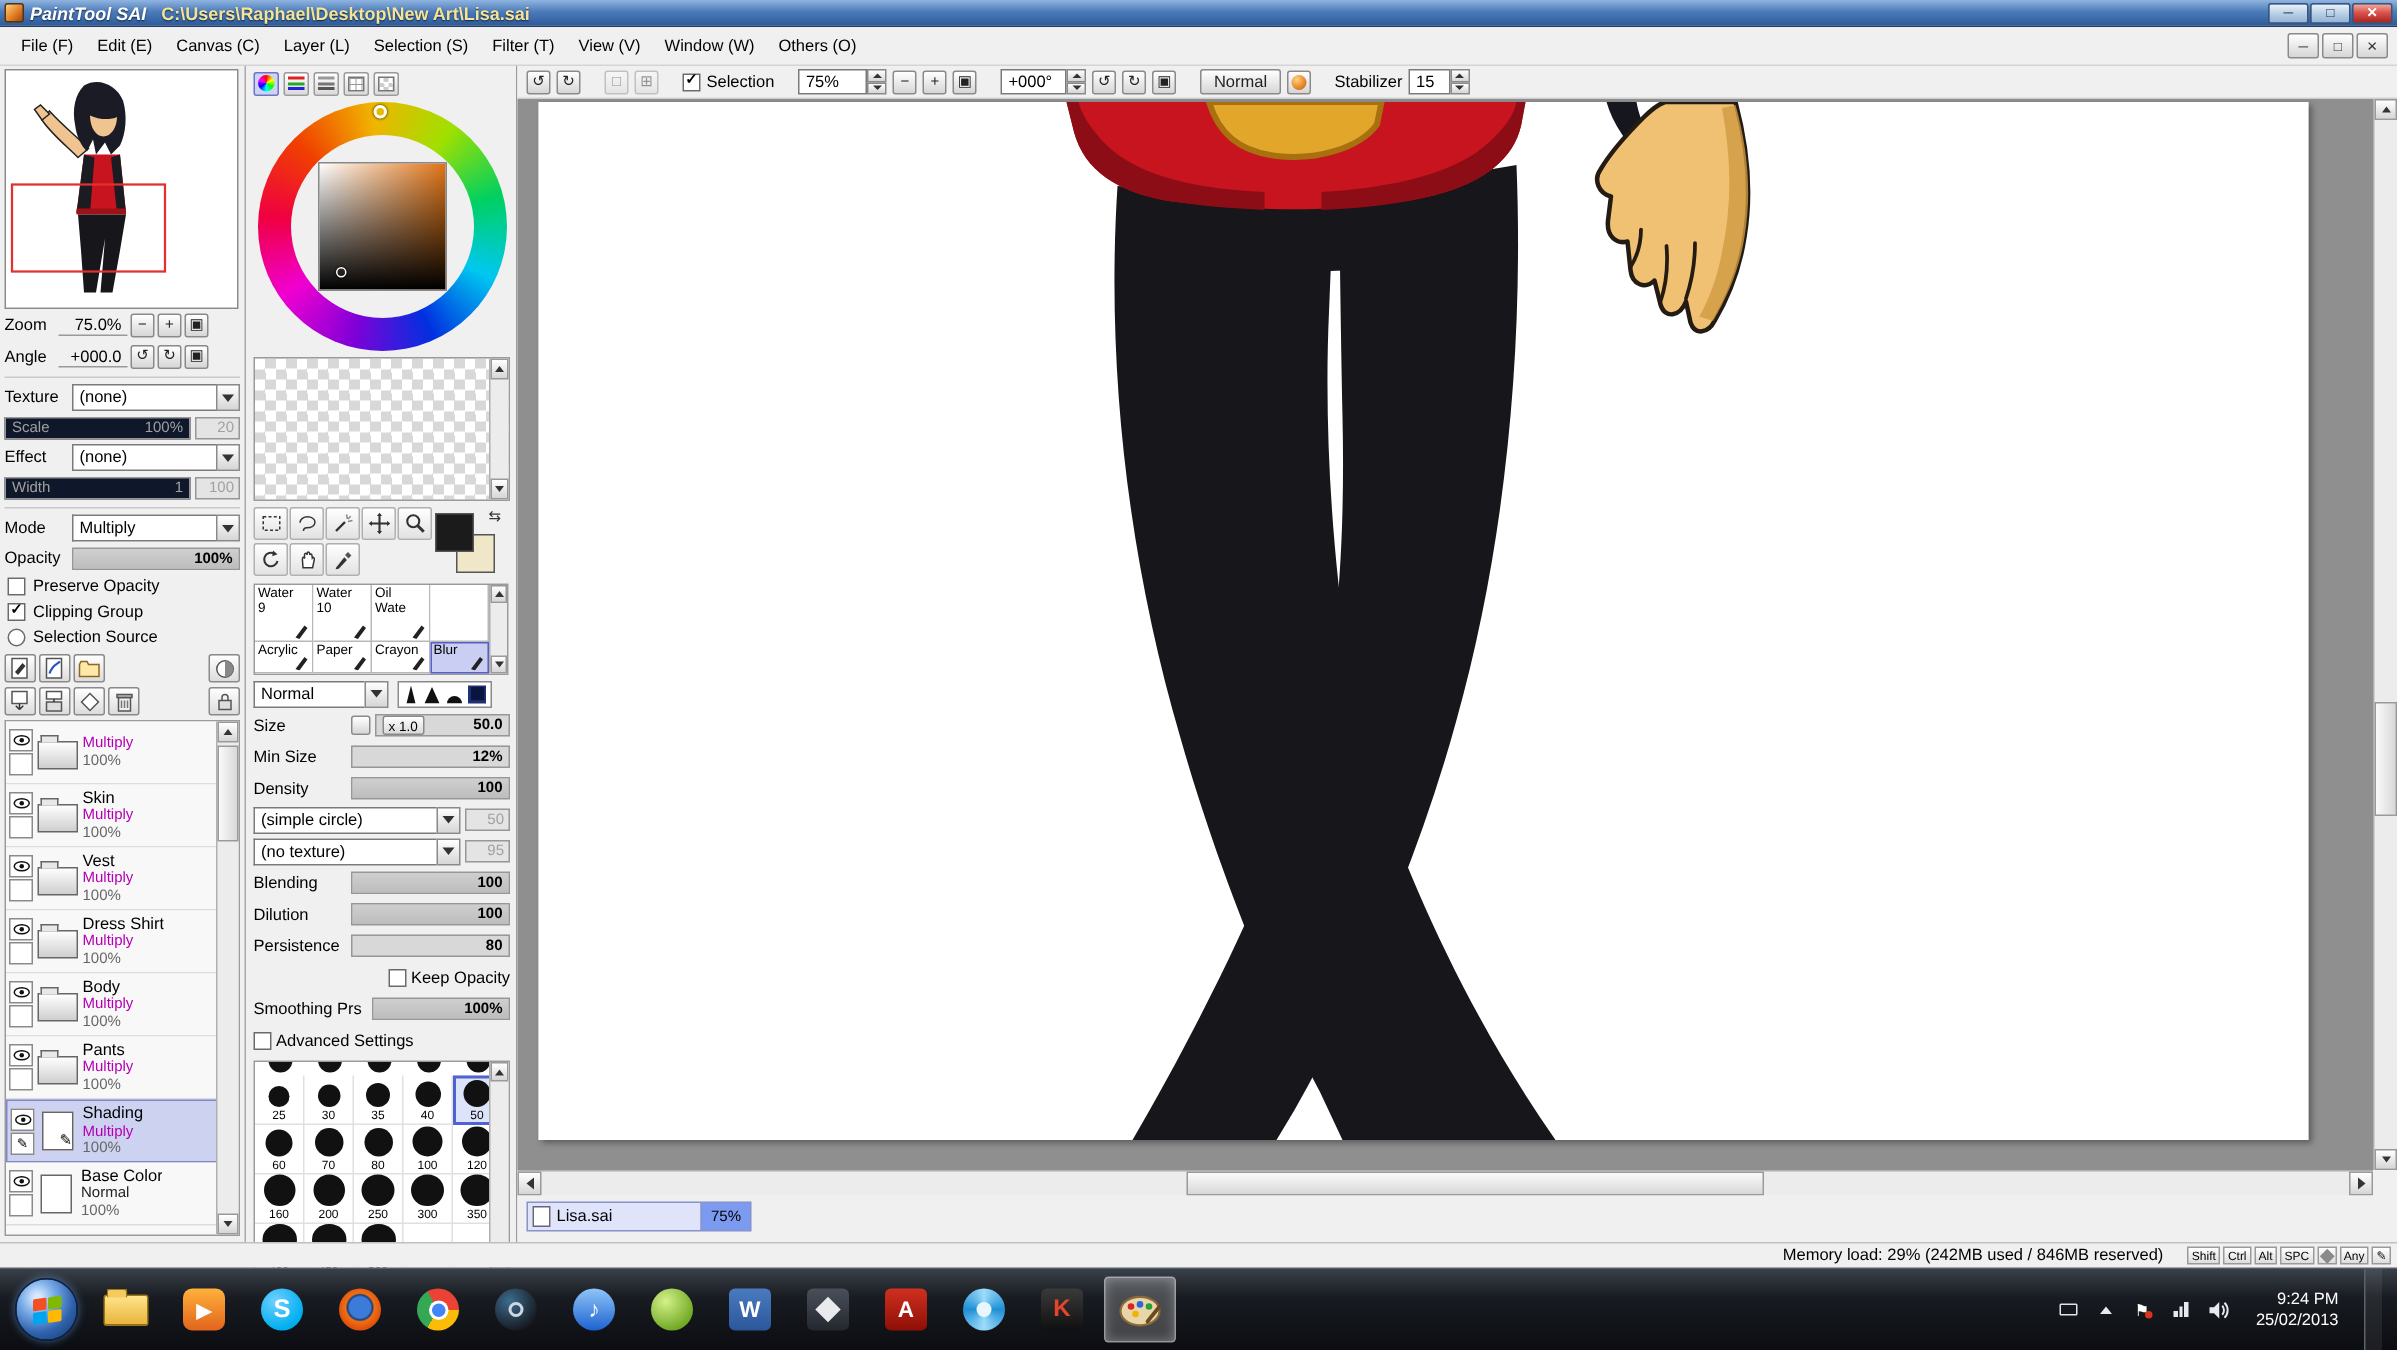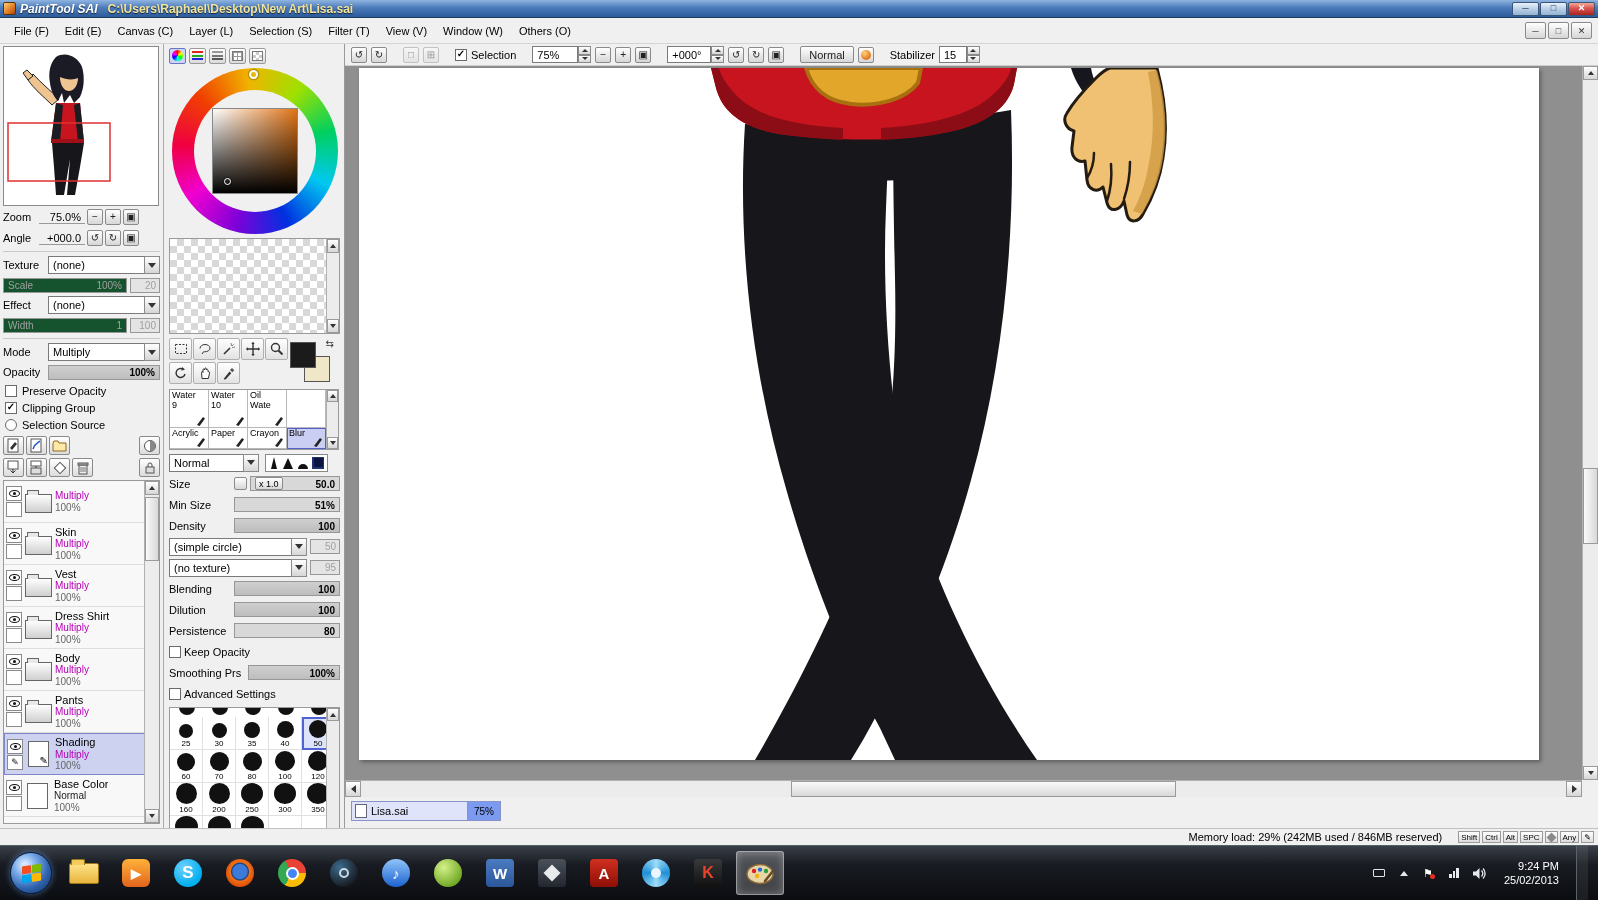--- a/index.html
+++ b/index.html
@@ -20,21 +20,21 @@
 .menu-item{padding:3px 8px;font-size:11px;}
 .mdi-controls{margin-left:auto;display:flex;gap:2px;}
 .mdi-btn{width:21px;height:17px;background:linear-gradient(#fff,#d6d6d6);border:1px solid #8a8a8a;border-radius:2px;display:flex;align-items:center;justify-content:center;font-size:9px;color:#333;}
 
 
 .btn{background:linear-gradient(#ffffff,#d6d6d6);border:1px solid #8a8a8a;border-radius:2px;display:inline-flex;align-items:center;justify-content:center;color:#222;cursor:default;}
 .btn.sm{width:16px;height:16px;font-size:10px;line-height:1;}
 .btn.disabled{opacity:.45;}
 .slider{background:#d8d8d8;border:1px solid #979797;display:flex;align-items:center;padding:0 4px;font-size:10px;height:15px;}
 .slider .sl-val{margin-left:auto;font-weight:bold;}
-.slider.off{color:#a0a0a0;background:#14532d;}
+.slider.off{color:#a0a0a0;background:#0f172a;}
 .slider.off .sl-val{font-weight:normal;color:#a0a0a0;}
 .dd{display:flex;height:18px;flex:1;}
 .dd .txt{flex:1;background:#fff;border:1px solid #7a7a7a;border-right:none;padding:2px 4px;font-size:11px;overflow:hidden;white-space:nowrap;}
 .dd .ar{width:16px;background:linear-gradient(#fff,#d6d6d6);border:1px solid #8a8a8a;display:flex;align-items:center;justify-content:center;}
 .t-down{width:0;height:0;border-left:4px solid transparent;border-right:4px solid transparent;border-top:5px solid #333;}
 .t-up{width:0;height:0;border-left:4px solid transparent;border-right:4px solid transparent;border-bottom:5px solid #333;}
 .t-left{width:0;height:0;border-top:4px solid transparent;border-bottom:4px solid transparent;border-right:5px solid #333;}
 .t-right{width:0;height:0;border-top:4px solid transparent;border-bottom:4px solid transparent;border-left:5px solid #333;}
 .cb{width:12px;height:12px;background:#fff;border:1px solid #6a6a6a;display:inline-flex;align-items:center;justify-content:center;font-size:10px;font-weight:bold;line-height:1;flex:none;}
 .cb.checked::after{content:"\2713";margin-top:-2px;}
@@ -106,21 +106,21 @@
 .brush-grid{position:relative;margin-top:5px;border:1px solid #9a9a9a;background:#fff;width:170px;}
 .bg-row{display:flex;}
 .bg-cell{width:39px;border-right:1px solid #b8b8b8;border-bottom:1px solid #b8b8b8;padding:1px 2px;position:relative;font-size:9px;line-height:1.1;background:#fff;}
 .bg-cell.r1{height:38px;}
 .bg-cell.r2{height:21px;}
 .bg-cell.selected{background:#c9cef2;outline:1.5px solid #5560c8;outline-offset:-1px;}
 .bg-pen{position:absolute;right:1px;bottom:1px;}
 .bg-scroll{position:absolute;right:0;top:0;bottom:0;width:12px;background:#ececec;border-left:1px solid #b0b0b0;display:flex;flex-direction:column;justify-content:space-between;}
 .bs-row{display:flex;align-items:center;gap:3px;margin-top:4px;height:17px;}
 .bs-lbl{width:62px;font-size:11px;flex:none;}
-.bs-slider{flex:1;align-items:flex-end;}
+.bs-slider{flex:1;}
 .shape-box{display:flex;align-items:center;gap:3px;border:1px solid #8a8a8a;background:#fff;height:18px;padding:0 3px;margin-left:3px;}
 .shape-box .sq{width:12px;height:12px;background:#203070;display:flex;align-items:center;justify-content:center;}
 .size-badge{background:linear-gradient(#fff,#d9d9d9);border:1px solid #8a8a8a;font-size:9px;padding:0 3px;height:13px;display:flex;align-items:center;border-radius:2px;}
 .preset-grid{position:relative;margin-top:5px;border:1px solid #9a9a9a;background:#fff;height:141px;overflow:hidden;}
 .bp-partial{height:9px;overflow:hidden;display:flex;}
 .bp-partial i{width:33px;display:flex;justify-content:center;}
 .bp-partial i b{width:16px;height:16px;border-radius:50%;background:#111;transform:translateY(-9px);}
 .bp-row{display:flex;}
 .bp-cell{width:33px;height:33px;display:flex;flex-direction:column;align-items:center;justify-content:flex-end;border-right:1px solid #e0e0e0;border-bottom:1px solid #e0e0e0;padding-bottom:0;}
 .bp-cell.selected{background:#dde3fb;outline:2px solid #4f63d2;outline-offset:-2px;}
@@ -704,21 +704,21 @@
       <span class="btn sm" style="width:13px;height:13px;"></span>
       <span class="slider bs-slider">
         <span class="size-badge">x 1.0</span>
         <span class="sl-val">50.0</span>
       </span>
     </div>
 
     <div class="bs-row">
       <span class="bs-lbl">Min Size</span>
       <span class="slider bs-slider">
-        <span class="sl-val">51%</span>
+        <span class="sl-val">12%</span>
       </span>
     </div>
 
     <div class="bs-row">
       <span class="bs-lbl">Density</span>
       <span class="slider bs-slider" style="background:linear-gradient(#cfcfcf,#bdbdbd);">
         <span class="sl-val">100</span>
       </span>
     </div>
 
@@ -754,21 +754,21 @@
         <span class="sl-val">100</span>
       </span>
     </div>
     <div class="bs-row">
       <span class="bs-lbl">Persistence</span>
       <span class="slider bs-slider">
         <span class="sl-val">80</span>
       </span>
     </div>
 
-    <div class="bs-row" style="">
+    <div class="bs-row" style="justify-content:flex-end;">
       <span class="cb"></span>
       <span>Keep Opacity</span>
     </div>
 
     <div class="bs-row">
       <span class="bs-lbl" style="width:76px;">Smoothing Prs</span>
       <span class="slider bs-slider" style="background:linear-gradient(#cfcfcf,#bdbdbd);">
         <span class="sl-val">100%</span>
       </span>
     </div>

